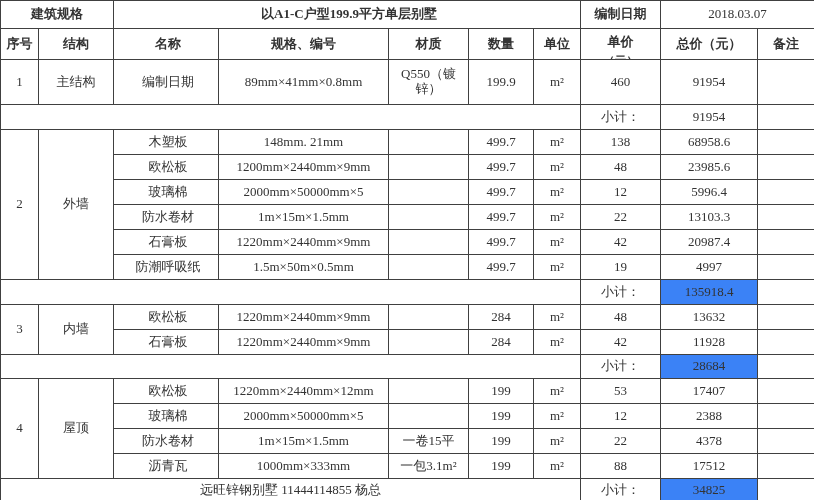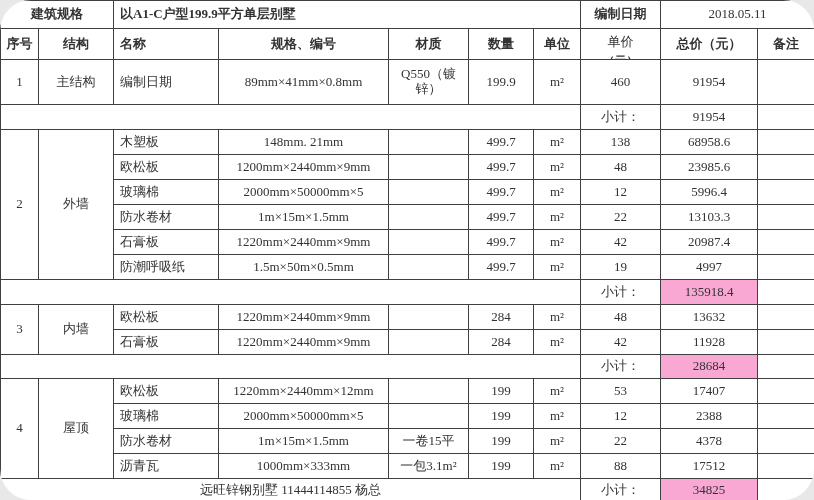--- a/index.html
+++ b/index.html
@@ -1,41 +1,41 @@
 <!DOCTYPE html>
 <html><head>
 <meta charset="utf-8">
 <style>
   html,body{margin:0;padding:0;background:#e8e8e8;}
   .sheet{
     width:814px;height:500px;background:#ffffff;
     font-family:"Liberation Serif","DejaVu Serif",serif;
-    color:#333333;position:relative;overflow:hidden;border-radius:31px;
+    color:#333333;position:relative;overflow:hidden;
   }
   table{border-collapse:collapse;table-layout:fixed;width:814px;}
   td{
     border:1px solid #404040;
     font-size:13px;line-height:1.15;
     text-align:center;vertical-align:middle;
     padding:0 2px;overflow:hidden;white-space:nowrap;
   }
-  .left{text-align:left;padding-left:6px;}
+  .left{text-align:center;padding-left:6px;}
   .bold{font-weight:bold;}
   .wrap{white-space:normal;margin-top:20px;}
-  .hl{background:#f9a8d4;}
+  .hl{background:#3b82f6;}
   .rt{height:28px;}   
   .rh{height:30px;}   
   .rm{height:45px;}   
   .rd{height:25px;}   
   .rs{height:25px;}   
   .rs24{height:24px;}
   .rf{height:23px;}   
   
   .ph-wrap{height:30px;overflow:hidden;}
-  .ph-main{line-height:26px;font-weight:normal;}
+  .ph-main{line-height:26px;font-weight:bold;}
   .ph-sub{line-height:13px;font-size:12px;font-weight:bold;}
 </style>
 </head>
 <body>
 
 <div class="sheet">
 <table>
   <colgroup>
     <col style="width:38px">
         <col style="width:75px">
@@ -47,21 +47,21 @@
         <col style="width:80px">
         <col style="width:97px">
     <col style="width:57px">
   </colgroup>
 
   <tbody>
         <tr class="rt">
     <td colspan="2" class="bold">建筑规格</td>
     <td colspan="5" class="bold left">以A1-C户型199.9平方单层别墅</td>
     <td class="bold">编制日期</td>
-    <td colspan="2">2018.05.11</td>
+    <td colspan="2">2018.03.07</td>
   </tr>
 
   <tr class="rh">
     <td class="bold">序号</td>
     <td class="bold">结构</td>
     <td class="bold left">名称</td>
     <td class="bold">规格、编号</td>
     <td class="bold">材质</td>
     <td class="bold">数量</td>
     <td class="bold">单位</td>

